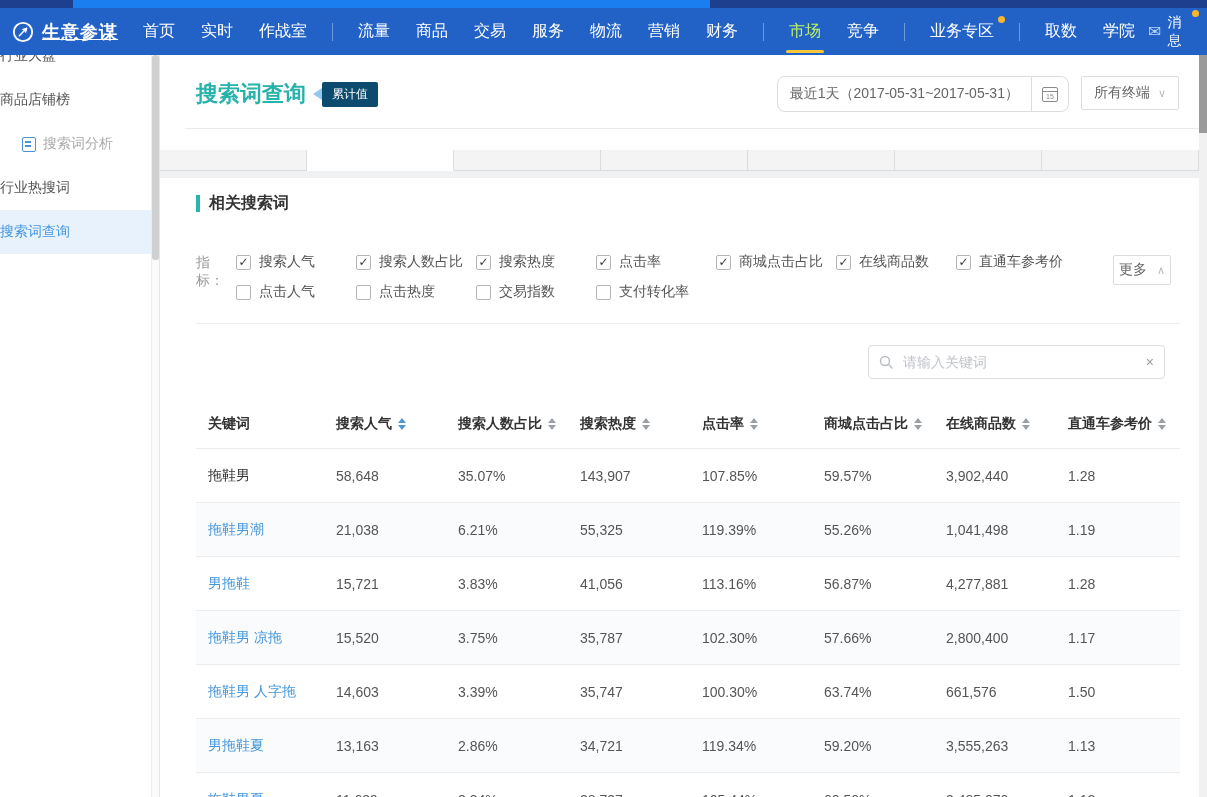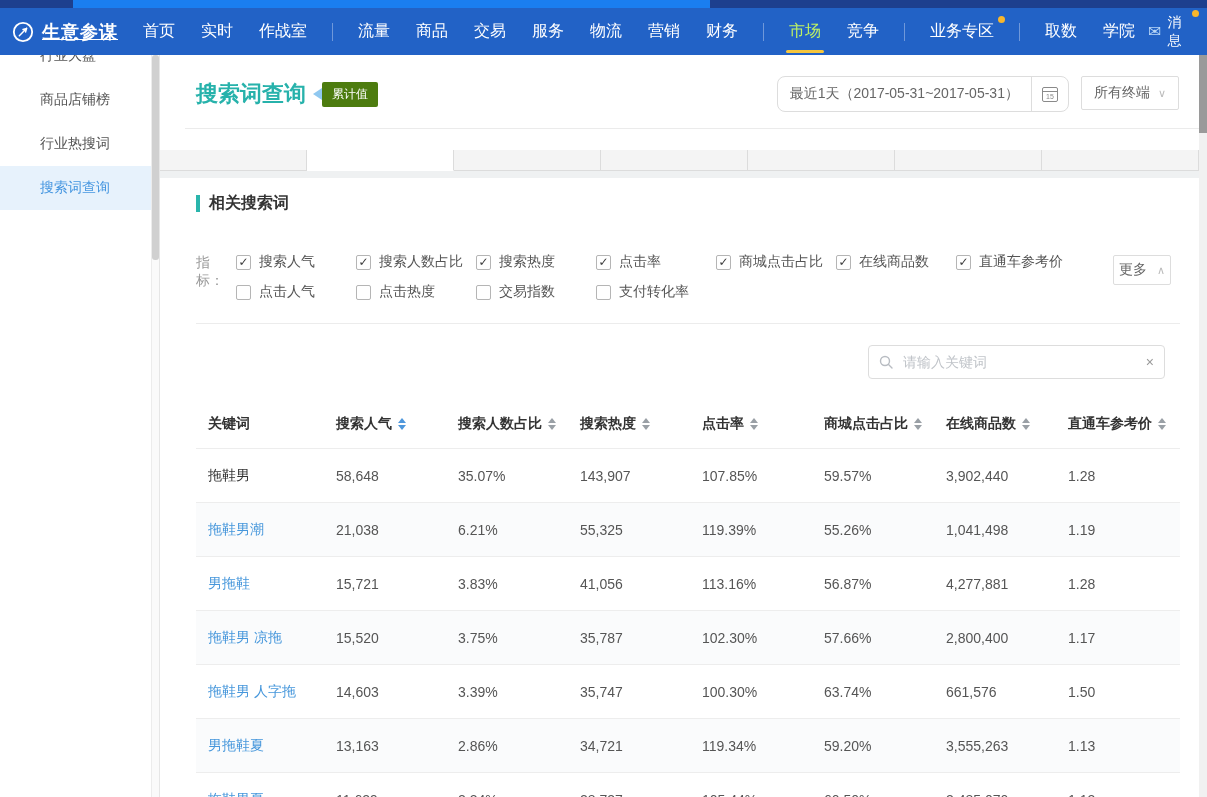--- a/index.html
+++ b/index.html
@@ -20,35 +20,35 @@
   .nav-item.active{color:#bef264;}
   .nav-item.active::after{content:'';position:absolute;left:10px;right:10px;bottom:2px;height:3px;background:#f6c63d;border-radius:2px;}
   .nav-divider{width:1px;height:18px;background:rgba(255,255,255,.35);margin:0 12px;}
   .nav-dot{position:absolute;top:8px;right:2px;width:7px;height:7px;background:#f8b62c;border-radius:50%;}
   .messages{margin-left:auto;margin-right:16px;display:flex;align-items:center;gap:6px;font-size:14px;position:relative;cursor:pointer;}
   .mail-icon{color:#b9d7f7;font-size:16px;line-height:1;}
   .msg-dot{position:absolute;top:-4px;right:-8px;width:7px;height:7px;background:#f8b62c;border-radius:50%;}
   
   .sidebar{position:absolute;top:55px;left:0;width:160px;bottom:0;background:#fff;border-right:1px solid #e6e6e6;overflow:hidden;box-sizing:border-box;}
   .side-list{margin-top:-21px;}
-  .side-item{height:44px;display:flex;align-items:center;padding-left:40px;font-size:14px;color:#555;cursor:pointer;}
+  .side-item{height:44px;display:flex;align-items:center;font-size:14px;color:#555;cursor:pointer;}
   .side-item.section{color:#aaa;padding-left:22px;gap:7px;cursor:default;}
   .side-item.active{background:#e7f2fc;color:#4596e0;}
   .doc-icon{width:12px;height:13px;border:1px solid #4a90d9;border-radius:2px;position:relative;flex:none;}
   .doc-icon::before{content:'';position:absolute;left:2px;top:3px;width:6px;height:2px;background:#4a90d9;box-shadow:0 4px 0 #4a90d9;}
   .side-scroll{position:absolute;top:0;right:0;width:7px;height:100%;background:#fafafa;border-left:1px solid #ececec;}
   .side-thumb{position:absolute;top:0;right:0;width:7px;height:205px;background:#d0d0d0;border-radius:3px;}
   
   .page-scroll{position:absolute;top:55px;right:0;width:8px;bottom:0;background:#f1f1f1;}
   .page-thumb{position:absolute;top:0;left:0;width:8px;height:78px;background:#9a9a9a;}
   
   .header-card{position:absolute;left:160px;top:55px;right:8px;height:95px;background:#fff;}
   .title-row{display:flex;align-items:center;padding:24px 0 0 36px;}
   .page-title{color:#27b2ab;font-size:22px;font-weight:bold;}
-  .cum-badge{margin-left:16px;position:relative;background:#4d7c0f;color:#fff;font-size:12px;padding:4px 10px;border-radius:2px;}
+  .cum-badge{margin-left:16px;position:relative;background:#0c4a6e;color:#fff;font-size:12px;padding:4px 10px;border-radius:2px;}
   .cum-badge::before{content:'';position:absolute;left:-9px;top:50%;margin-top:-6px;border-top:6px solid transparent;border-bottom:6px solid transparent;border-right:9px solid #90c8f0;}
   .header-controls{position:absolute;right:20px;top:21px;display:flex;gap:12px;}
   .date-box{display:flex;align-items:stretch;border:1px solid #ddd;border-radius:8px;height:34px;background:#fff;cursor:pointer;}
   .date-text{padding:0 12px;display:flex;align-items:center;font-size:14px;color:#666;white-space:nowrap;}
   .date-cal{width:36px;border-left:1px solid #ddd;display:flex;align-items:center;justify-content:center;}
   .cal-icon{width:16px;height:15px;border:1px solid #8a8a8a;border-radius:2px;position:relative;font-size:7px;color:#8a8a8a;display:flex;align-items:flex-end;justify-content:center;box-sizing:border-box;padding-bottom:1px;}
   .cal-icon::after{content:'';position:absolute;top:3px;left:0;right:0;border-top:1px solid #8a8a8a;}
   .terminal-box{border:1px solid #ddd;border-radius:2px;height:34px;display:flex;align-items:center;padding:0 12px;font-size:14px;color:#666;gap:8px;background:#fff;cursor:pointer;box-sizing:border-box;}
   .caret{color:#bbb;font-size:11px;}
   .header-divider{position:absolute;left:25px;right:0;top:73px;border-top:1px solid #ebebeb;}
@@ -135,20 +135,24 @@
 </div>
 
 <div class="sidebar">
   <div class="side-list">
       <div class="side-item">
         <span>行业大盘</span>
       </div>
       <div class="side-item">
         <span>商品店铺榜</span>
       </div>
+      <div class="side-item section">
+        <span class="doc-icon"></span>
+        <span>搜索词分析</span>
+      </div>
       <div class="side-item">
         <span>行业热搜词</span>
       </div>
       <div class="side-item active">
         <span>搜索词查询</span>
       </div>
     </div>
   <div class="side-scroll">
       <div class="side-thumb"></div>
     </div>

